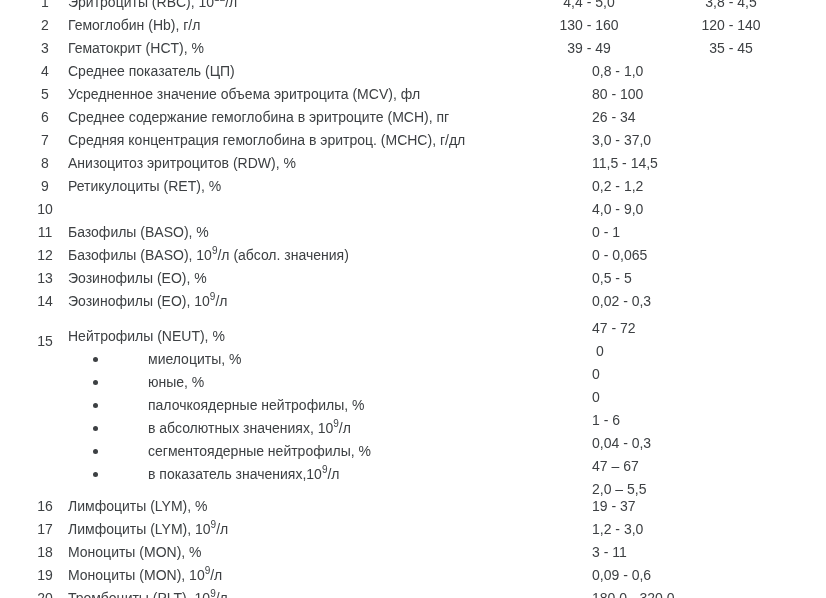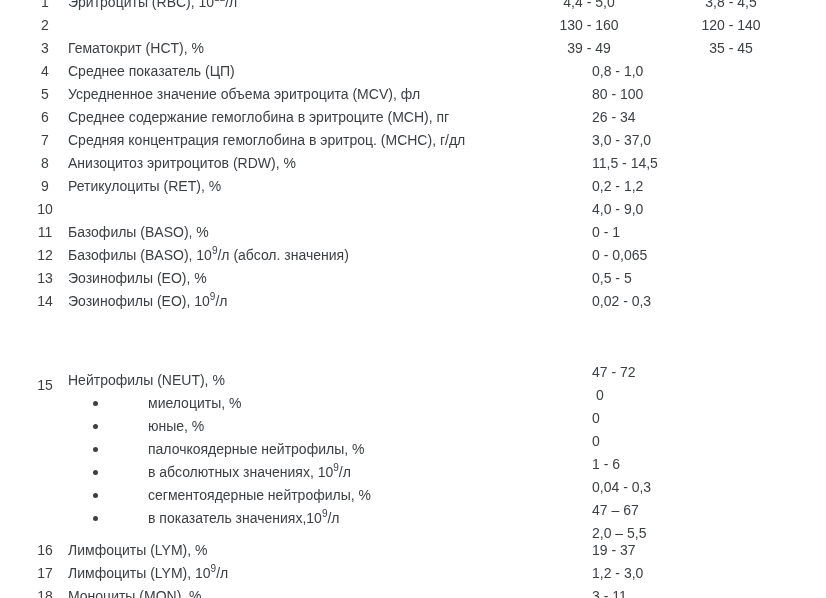--- a/index.html
+++ b/index.html
@@ -14,21 +14,21 @@
   }
   .rows{margin-top:-9px;}
   .row{position:relative;height:23px;line-height:23px;}
   .num{position:absolute;left:32px;width:26px;text-align:center;}
   .label{position:absolute;left:68px;white-space:nowrap;}
   .v1{position:absolute;left:554px;width:70px;text-align:center;}
   .v2{position:absolute;left:696px;width:70px;text-align:center;}
   .val{position:absolute;left:592px;white-space:nowrap;}
   sup{font-size:10px;line-height:0;}
   
-  .block15{position:relative;height:182px;line-height:23px;margin-top:44px;}
+  .block15{position:relative;height:182px;line-height:23px;}
   .b15-num{position:absolute;left:32px;top:17px;width:26px;text-align:center;}
   .b15-label{position:absolute;left:68px;top:12px;white-space:nowrap;text-align:right;}
   .b15-list{position:absolute;left:0;top:35px;margin:0;padding:0;list-style:none;}
   .b15-list li{position:relative;height:23px;padding-left:148px;white-space:nowrap;}
   .dot{position:absolute;left:93px;top:9px;width:5px;height:5px;border-radius:50%;background:#3d4043;}
   .b15-vals{position:absolute;left:592px;top:4px;}
   .b15-vals div{height:23px;white-space:nowrap;}
 </style>
 </head>
 <body>
@@ -37,20 +37,21 @@
   <div class="rows">
 
     <div class="row">
       <div class="num">1</div>
       <div class="label"><span>Эритроциты (RBC), 10</span><sup>12</sup><span>/л</span></div>
       <div class="v1">4,4 - 5,0</div>
       <div class="v2">3,8 - 4,5</div>
     </div>
     <div class="row">
       <div class="num">2</div>
+      <div class="label"><span>Гемоглобин (Hb), г/л</span><sup></sup><span></span></div>
       <div class="v1">130 - 160</div>
       <div class="v2">120 - 140</div>
     </div>
     <div class="row">
       <div class="num">3</div>
       <div class="label"><span>Гематокрит (HCT), %</span><sup></sup><span></span></div>
       <div class="v1">39 - 49</div>
       <div class="v2">35 - 45</div>
     </div>
 

